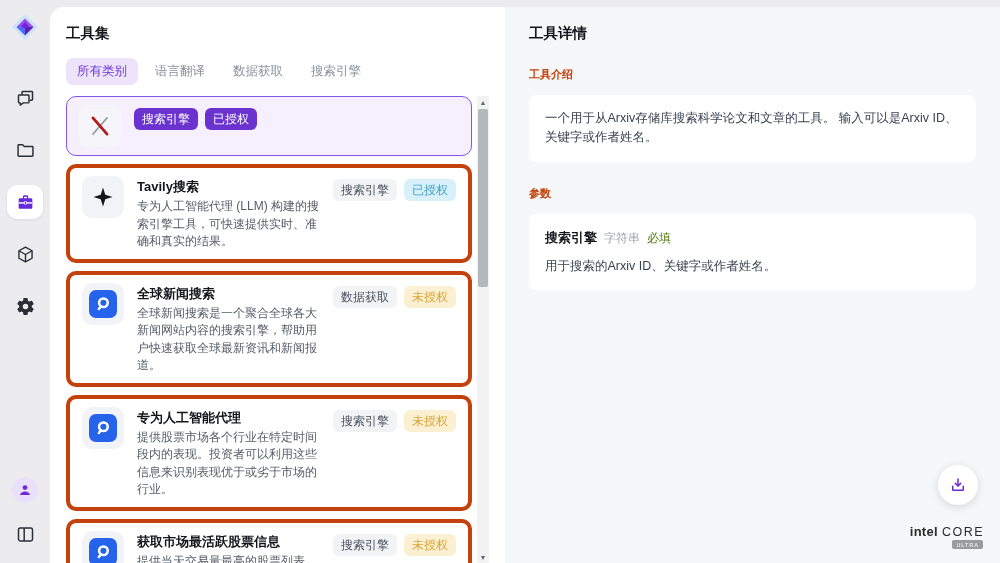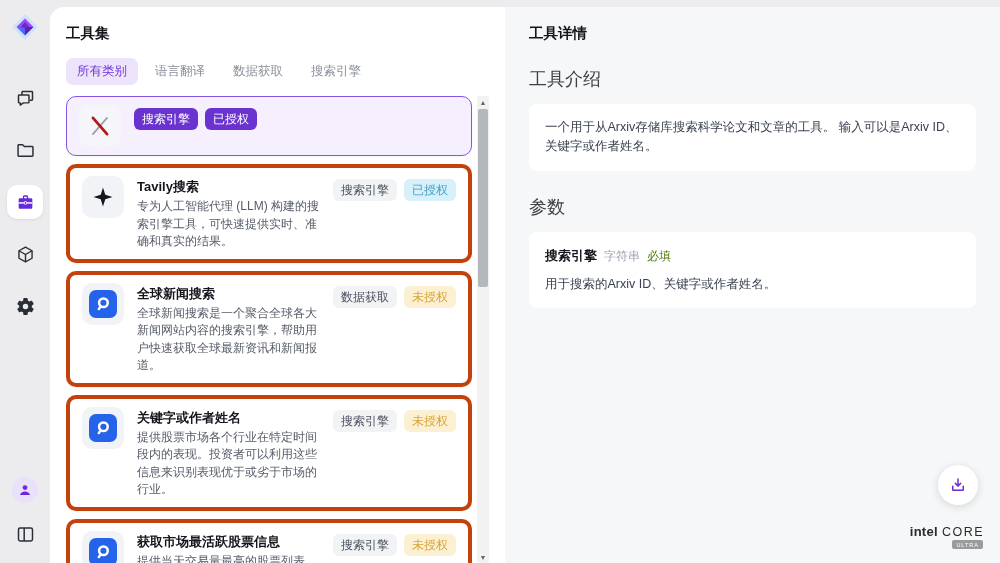--- a/index.html
+++ b/index.html
@@ -55,21 +55,21 @@
   
   .scrollbar { width:12px; margin-left:5px; position:relative; background:#f2f2f3; border-radius:2px; }
   .sb-arrow { position:absolute; left:0; width:12px; height:12px; font-size:7px; color:#606774;
               display:flex; align-items:center; justify-content:center; cursor:pointer; }
   .sb-arrow.up { top:0; } .sb-arrow.down { bottom:0; }
   .sb-thumb { position:absolute; left:1px; top:13px; width:10px; height:178px; background:#b4b8bd; border-radius:2px; cursor:pointer; }
 
   
   .details { flex:1; background:#f6f7f8; padding:17px 24px 16px; position:relative; }
   .details-title { font-size:14.5px; font-weight:700; color:#14161c; }
-  .section-heading { font-size:18px; font-weight:400; color:#404040; margin-top:24px; }
+  .section-heading { font-size:11px; font-weight:700; color:#c2410c; margin-top:24px; }
   .white-card { background:#ffffff; border-radius:8px; padding:14px 16px; margin-top:13px;
                 font-size:12.5px; color:#3a4150; line-height:1.55; }
   .param-head { display:flex; align-items:baseline; gap:7px; }
   .param-name { font-size:13px; font-weight:700; color:#14161c; }
   .param-type { font-size:12px; color:#9aa0ab;font-family:Liberation Serif, serif; }
   .param-required { font-size:12px; color:#4d7c0f; }
   .param-desc { font-size:12.5px; color:#3a4150; margin-top:9px; }
 
   
   .download-fab { position:absolute; right:22px; bottom:58px; width:40px; height:40px; border-radius:50%;
@@ -218,21 +218,21 @@
           <div class="tool-card">
             <div class="tool-icon">
               <span class="blue-sq">
                 <svg viewBox="0 0 24 24" fill="none" stroke="#ffffff" stroke-width="3" stroke-linecap="round">
                   <circle cx="12.5" cy="10.5" r="5.2"></circle>
                   <path d="M9.5 14.8L7 18"></path>
                 </svg>
               </span>
             </div>
             <div class="tool-main">
-              <div class="tool-name">关键字或作者姓名</div>
+              <div class="tool-name">专为人工智能代理</div>
               <div class="tool-desc">提供股票市场各个行业在特定时间段内的表现。投资者可以利用这些信息来识别表现优于或劣于市场的行业。</div>
             </div>
             <div class="badges">
               <span class="badge cat-plain">搜索引擎</span>
               <span class="badge auth-no">未授权</span>
             </div>
           </div>
 
           <div class="tool-card">
             <div class="tool-icon">

